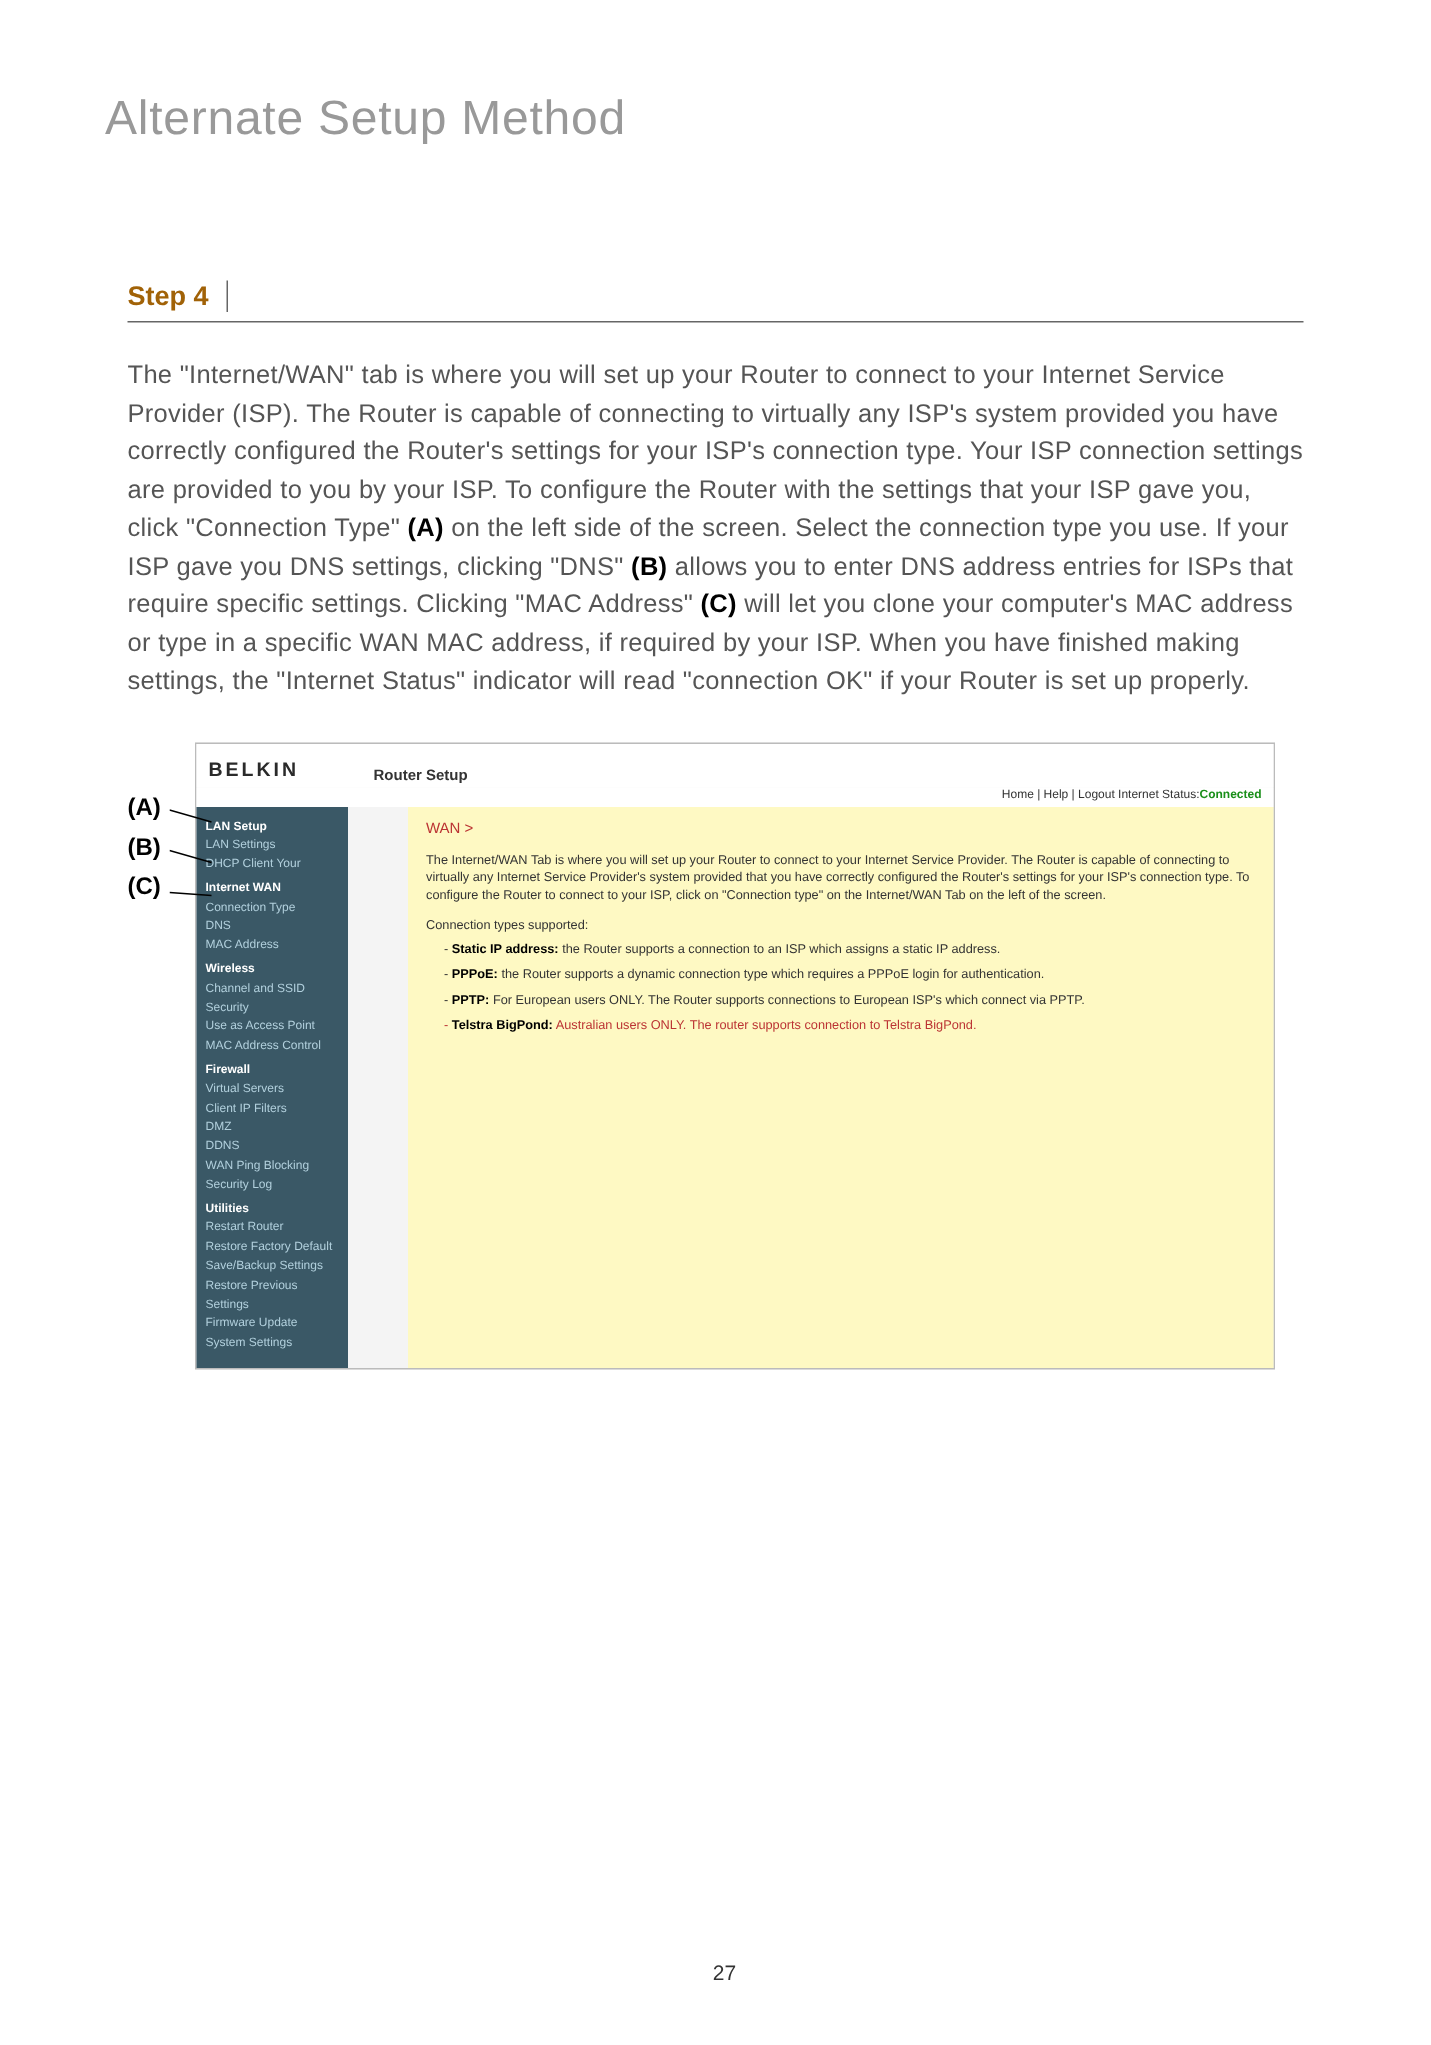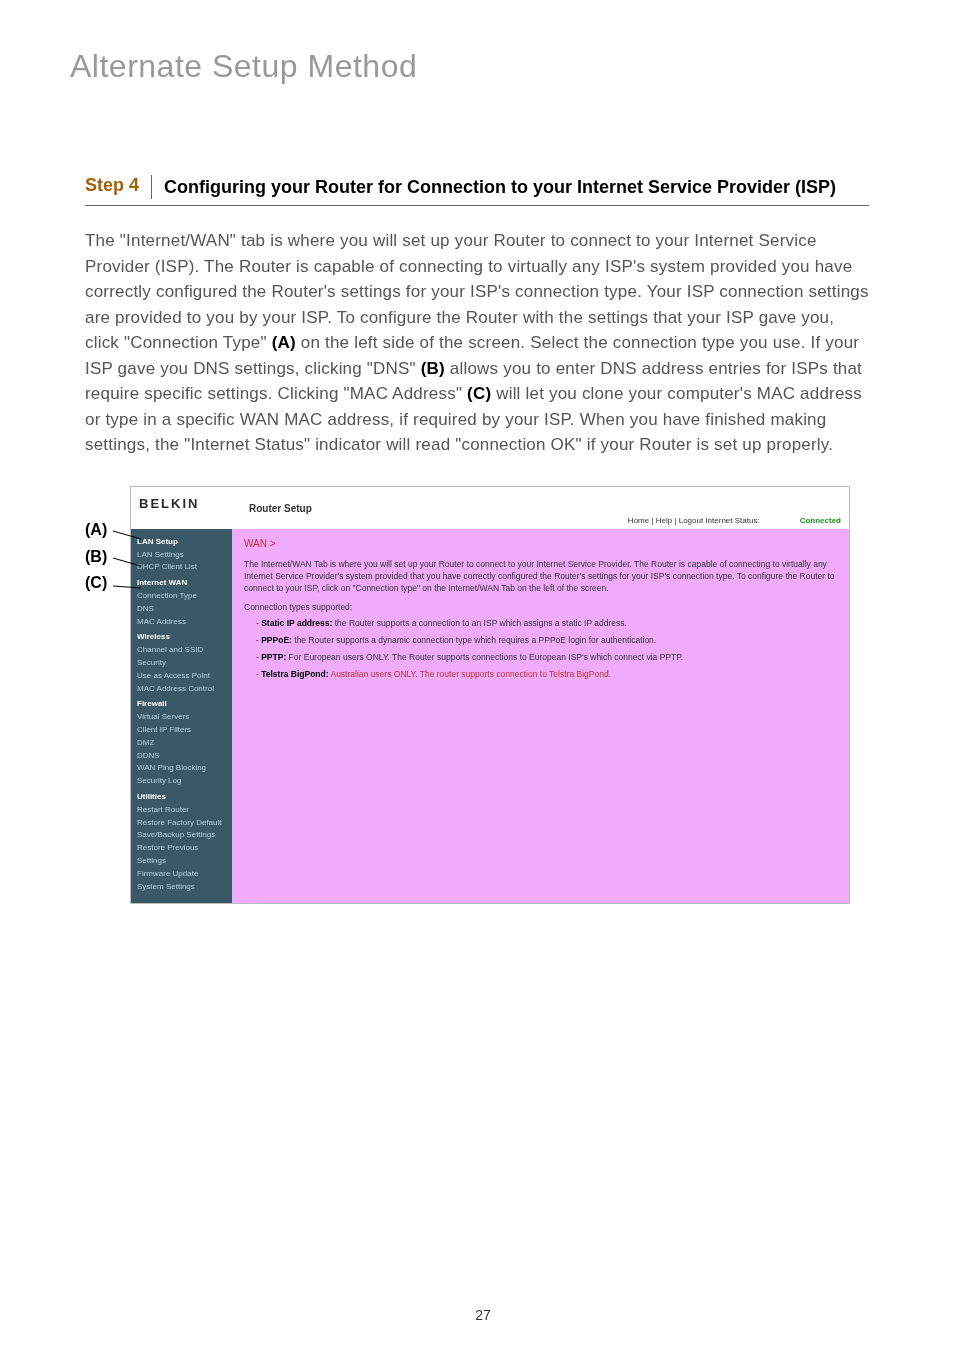--- a/index.html
+++ b/index.html
@@ -8,21 +8,21 @@
       height: 1363px;
       background: #fff;
       font-family: Arial, Helvetica, sans-serif;
       color: #333;
       position: relative;
     }
     .page-title {
       font-size: 32px;
       color: #999;
       font-weight: 500;
-      padding: 48px 0 0 70px;
+      padding: 60px 0 0 70px;
       letter-spacing: 0.5px;
     }
     .content {
       padding: 90px 85px 0 85px;
     }
     .step-header {
       display: flex;
       border-bottom: 1px solid #666;
       padding-bottom: 6px;
       margin-bottom: 22px;
@@ -94,44 +94,44 @@
       color: #333;
       margin-top: 10px;
     }
     .router-toplinks {
       display: flex;
       justify-content: flex-end;
       padding: 0 8px 4px 0;
       background: #fff;
       font-size: 8px;
       color: #333;
-      gap: 40px;
     }
     .router-toplinks .status-val { color: #1a8f1a; font-weight: bold; }
     .router-body {
       display: flex;
       align-items: stretch;
     }
     .router-sidebar {
       width: 101px;
       background: #3a5866;
       padding: 4px 6px 10px 6px;
       color: #cfe0e8;
       font-size: 8px;
       line-height: 1.6;
     }
     .router-sidebar .sec { font-weight: bold; color: #fff; margin-top: 3px; }
     .router-sidebar .item { color: #b2d0dd; padding-left: 0; }
     .router-main {
       flex: 1;
-      background: #f0abfc;
+      background: #fef9c3;
       padding: 8px 12px 40px 12px;
       font-size: 8.5px;
       color: #333;
       line-height: 1.4;
+      margin-left: 40px;
     }
     .router-main .breadcrumb { color: #b33; font-size: 10px; margin-bottom: 8px; }
     .router-main .intro { margin-bottom: 8px; }
     .router-main .subhead { margin: 6px 0 4px 0; }
     .router-main ul { list-style: none; padding-left: 10px; }
     .router-main li { margin-bottom: 5px; padding-left: 10px; text-indent: -8px; }
     .router-main li::before { content: "- "; }
     .router-main li b { color: #000; }
     .router-main .telstra { color: #b33; }
     .page-num {
@@ -144,21 +144,20 @@
     }
   </style>
 </head>
 <body>
 
 <div class="page-title">Alternate Setup Method</div>
 
 <div class="content">
   <div class="step-header">
     <div class="step-label">Step 4</div>
-    <div class="step-title">Configuring your Router for Connection to your Internet Service Provider (ISP)</div>
   </div>
 
   <div class="step-body">
     <span>The "Internet/WAN" tab is where you will set up your Router to connect to your Internet Service Provider (ISP). The Router is capable of connecting to virtually any ISP's system provided you have correctly configured the Router's settings for your ISP's connection type. Your ISP connection settings are provided to you by your ISP. To configure the Router with the settings that your ISP gave you, click "Connection Type" </span><b>(A)</b><span> on the left side of the screen. Select the connection type you use. If your ISP gave you DNS settings, clicking "DNS" </span><b>(B)</b><span> allows you to enter DNS address entries for ISPs that require specific settings. Clicking "MAC Address" </span><b>(C)</b><span> will let you clone your computer's MAC address or type in a specific WAN MAC address, if required by your ISP. When you have finished making settings, the "Internet Status" indicator will read "connection OK" if your Router is set up properly.</span>
   </div>
 
   <div class="screenshot-wrap">
 
     <div class="callout callout-a">
       <span>(A)</span>
@@ -185,21 +184,21 @@
         <div class="router-title">Router Setup</div>
       </div>
       <div class="router-toplinks">
         <span>Home | Help | Logout   Internet Status: </span>
         <span class="status-val">Connected</span>
       </div>
       <div class="router-body">
         <div class="router-sidebar">
           <div class="sec">LAN Setup</div>
           <div class="item">LAN Settings</div>
-          <div class="item">DHCP Client List</div>
+          <div class="item">DHCP Client Your</div>
           <div class="sec">Internet WAN</div>
           <div class="item">Connection Type</div>
           <div class="item">DNS</div>
           <div class="item">MAC Address</div>
           <div class="sec">Wireless</div>
           <div class="item">Channel and SSID</div>
           <div class="item">Security</div>
           <div class="item">Use as Access Point</div>
           <div class="item">MAC Address Control</div>
           <div class="sec">Firewall</div>

